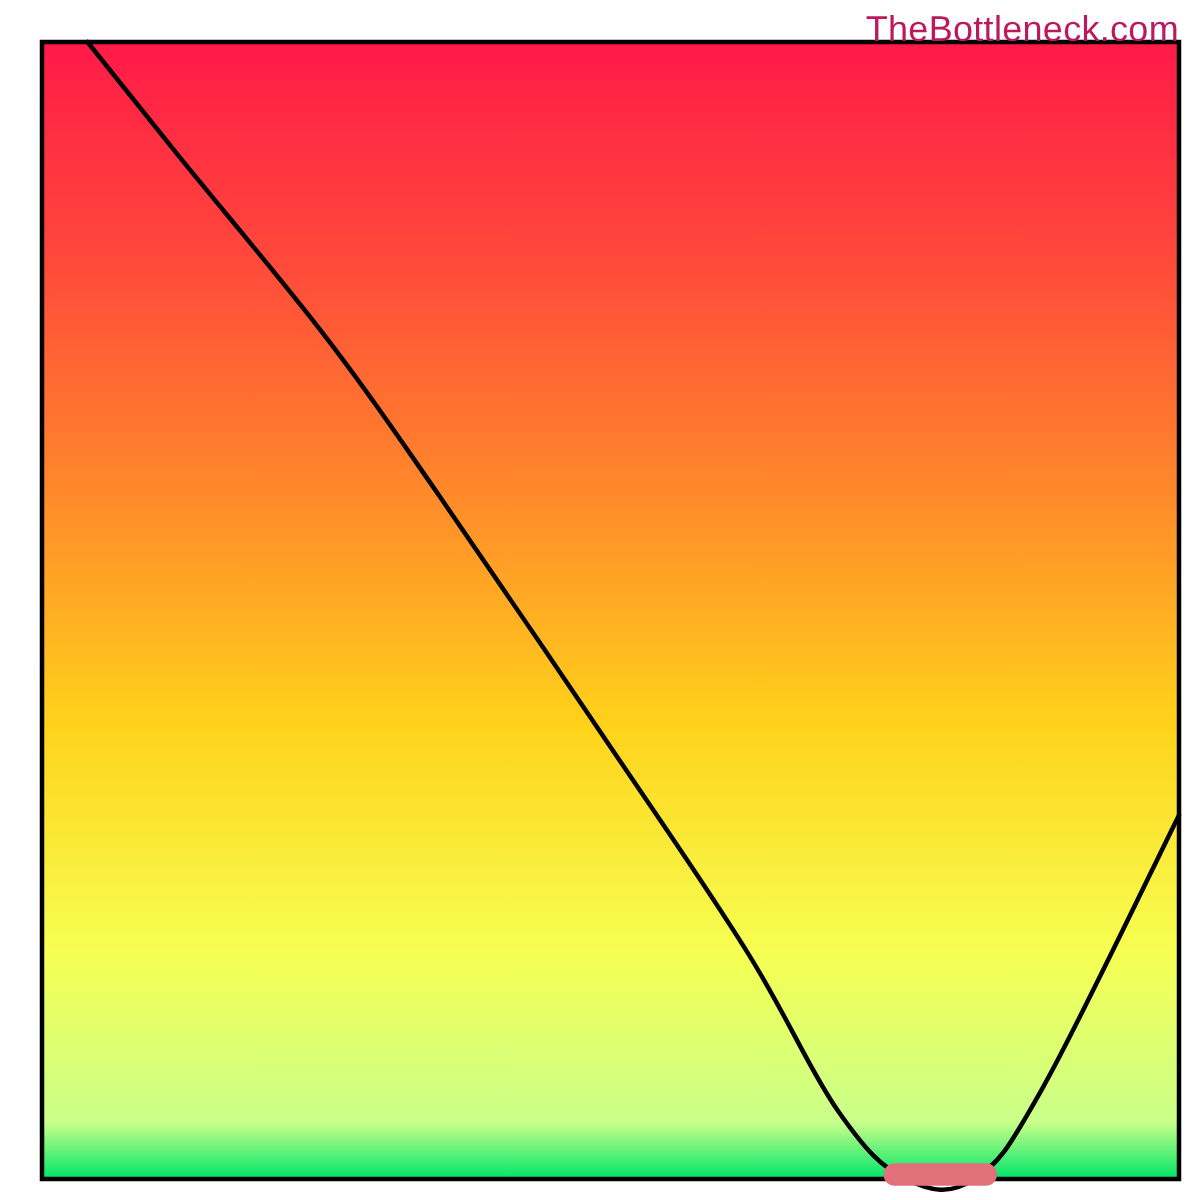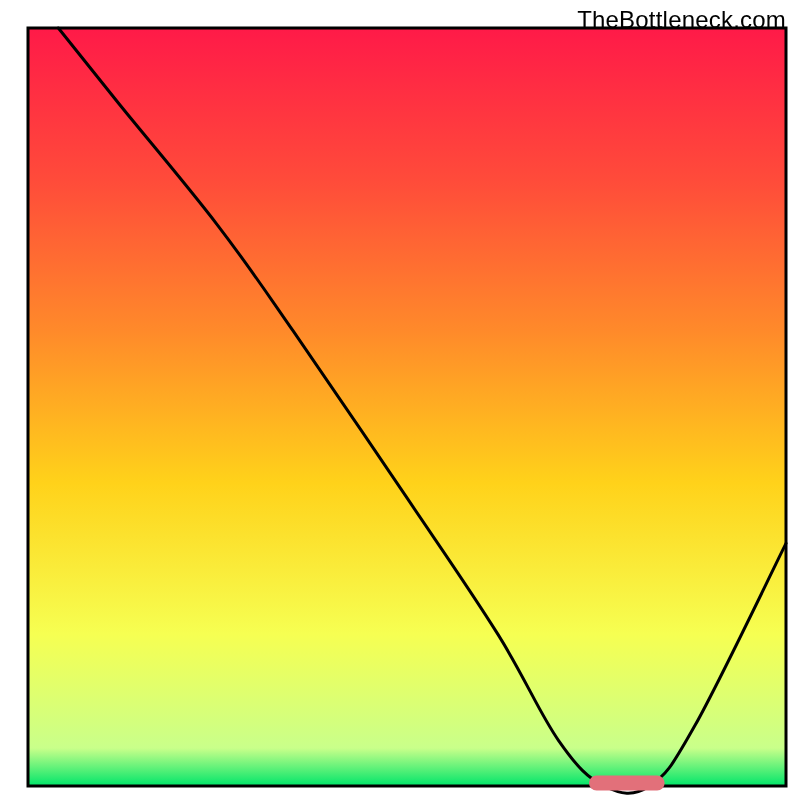--- a/index.html
+++ b/index.html
@@ -14,21 +14,21 @@
     position: relative;
     width: 800px;
     height: 800px;
   }
   .watermark {
     position: absolute;
     top: 6px;
     right: 14px;
     font-size: 24px;
     font-weight: 500;
-    color: #000000;
+    color: #be185d;
     letter-spacing: 0.2px;
     z-index: 10;
   }
   svg {
     display: block;
   }
 </style>
 </head>
 <body>
 

